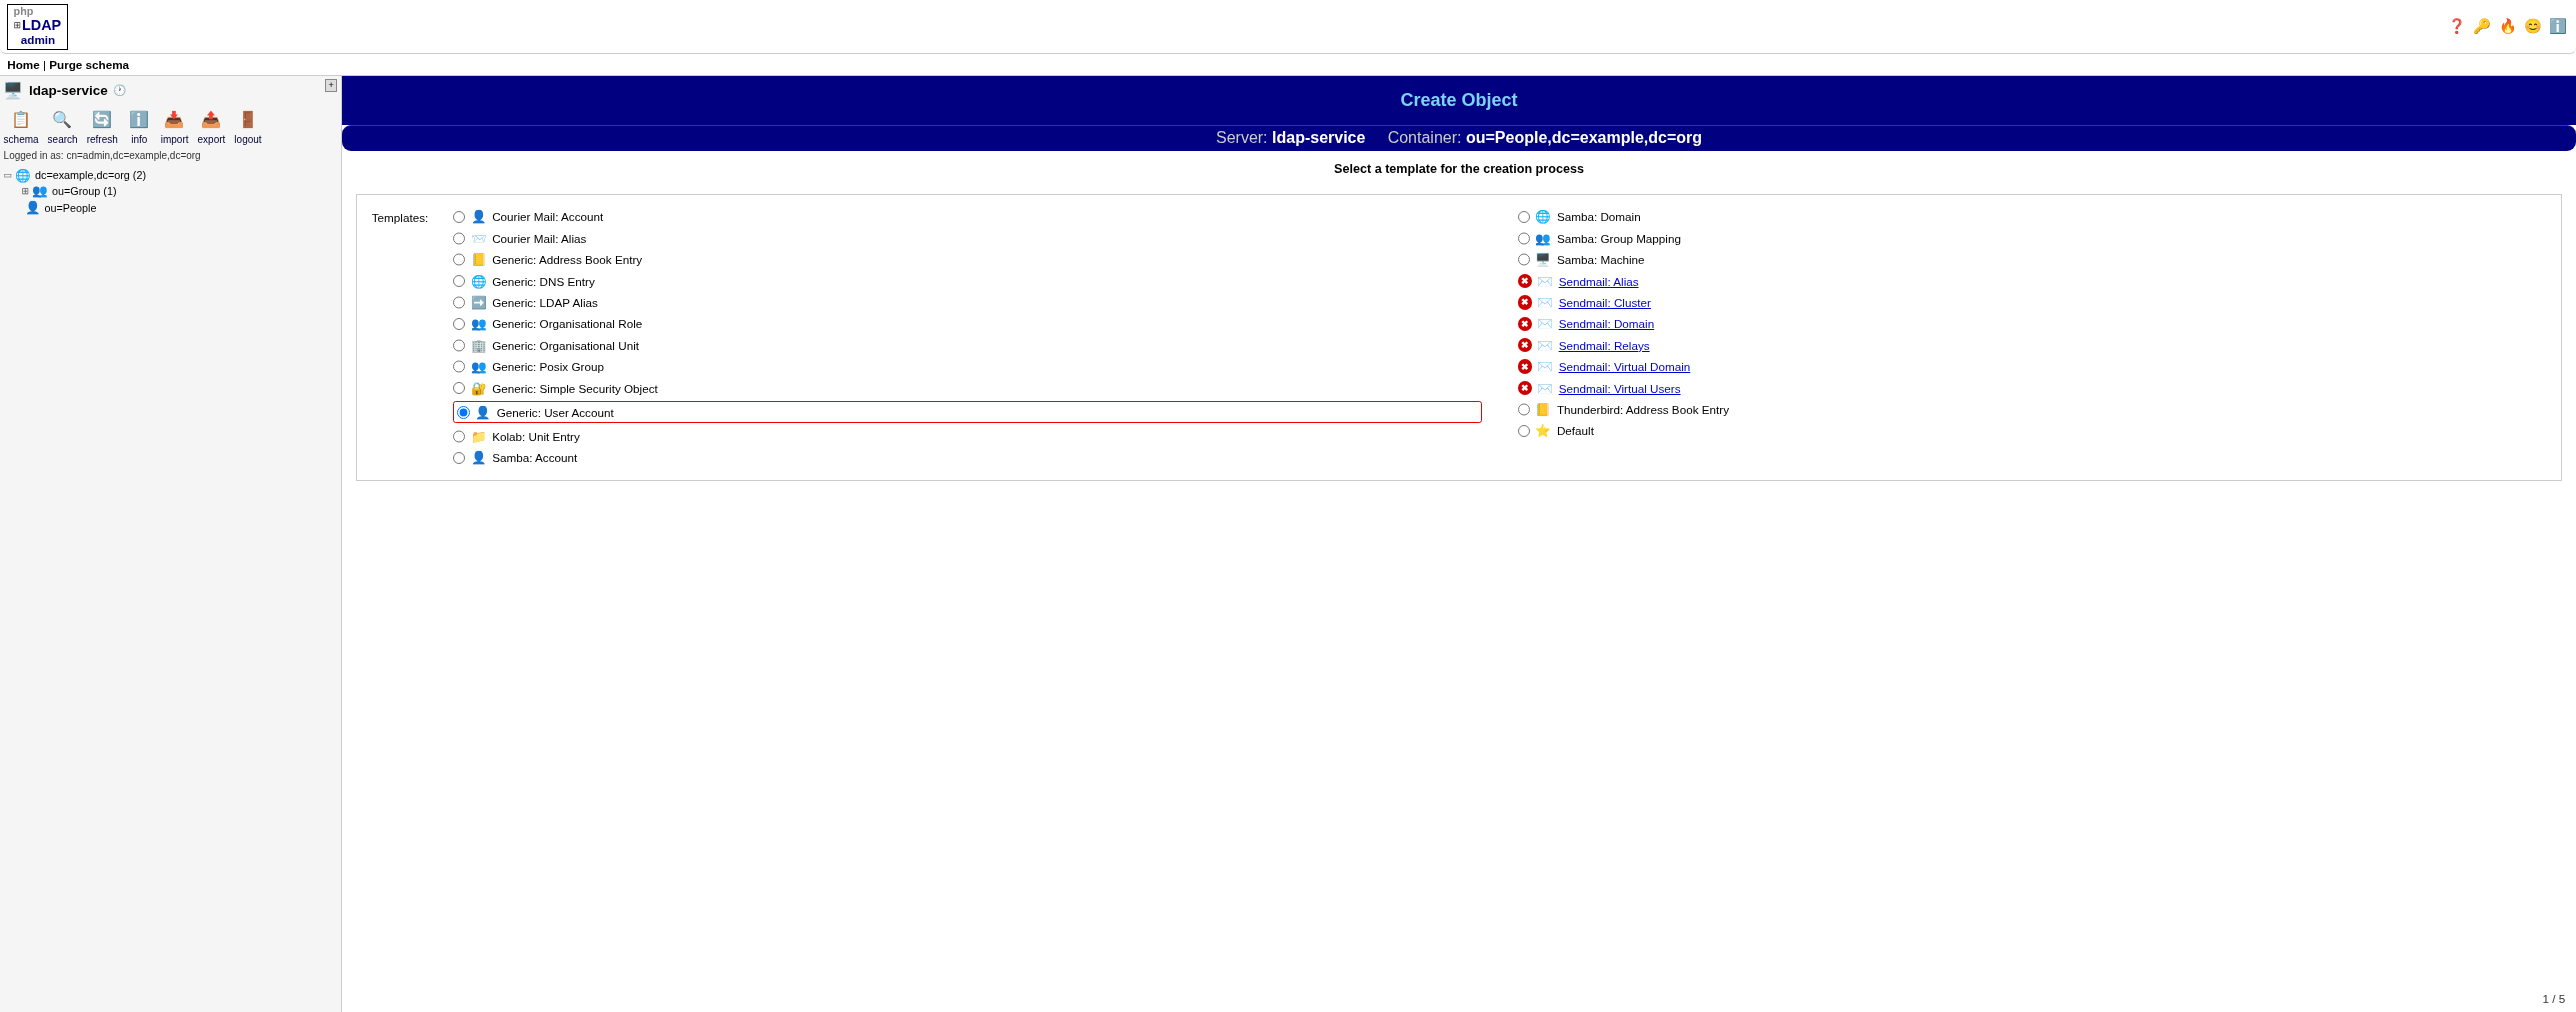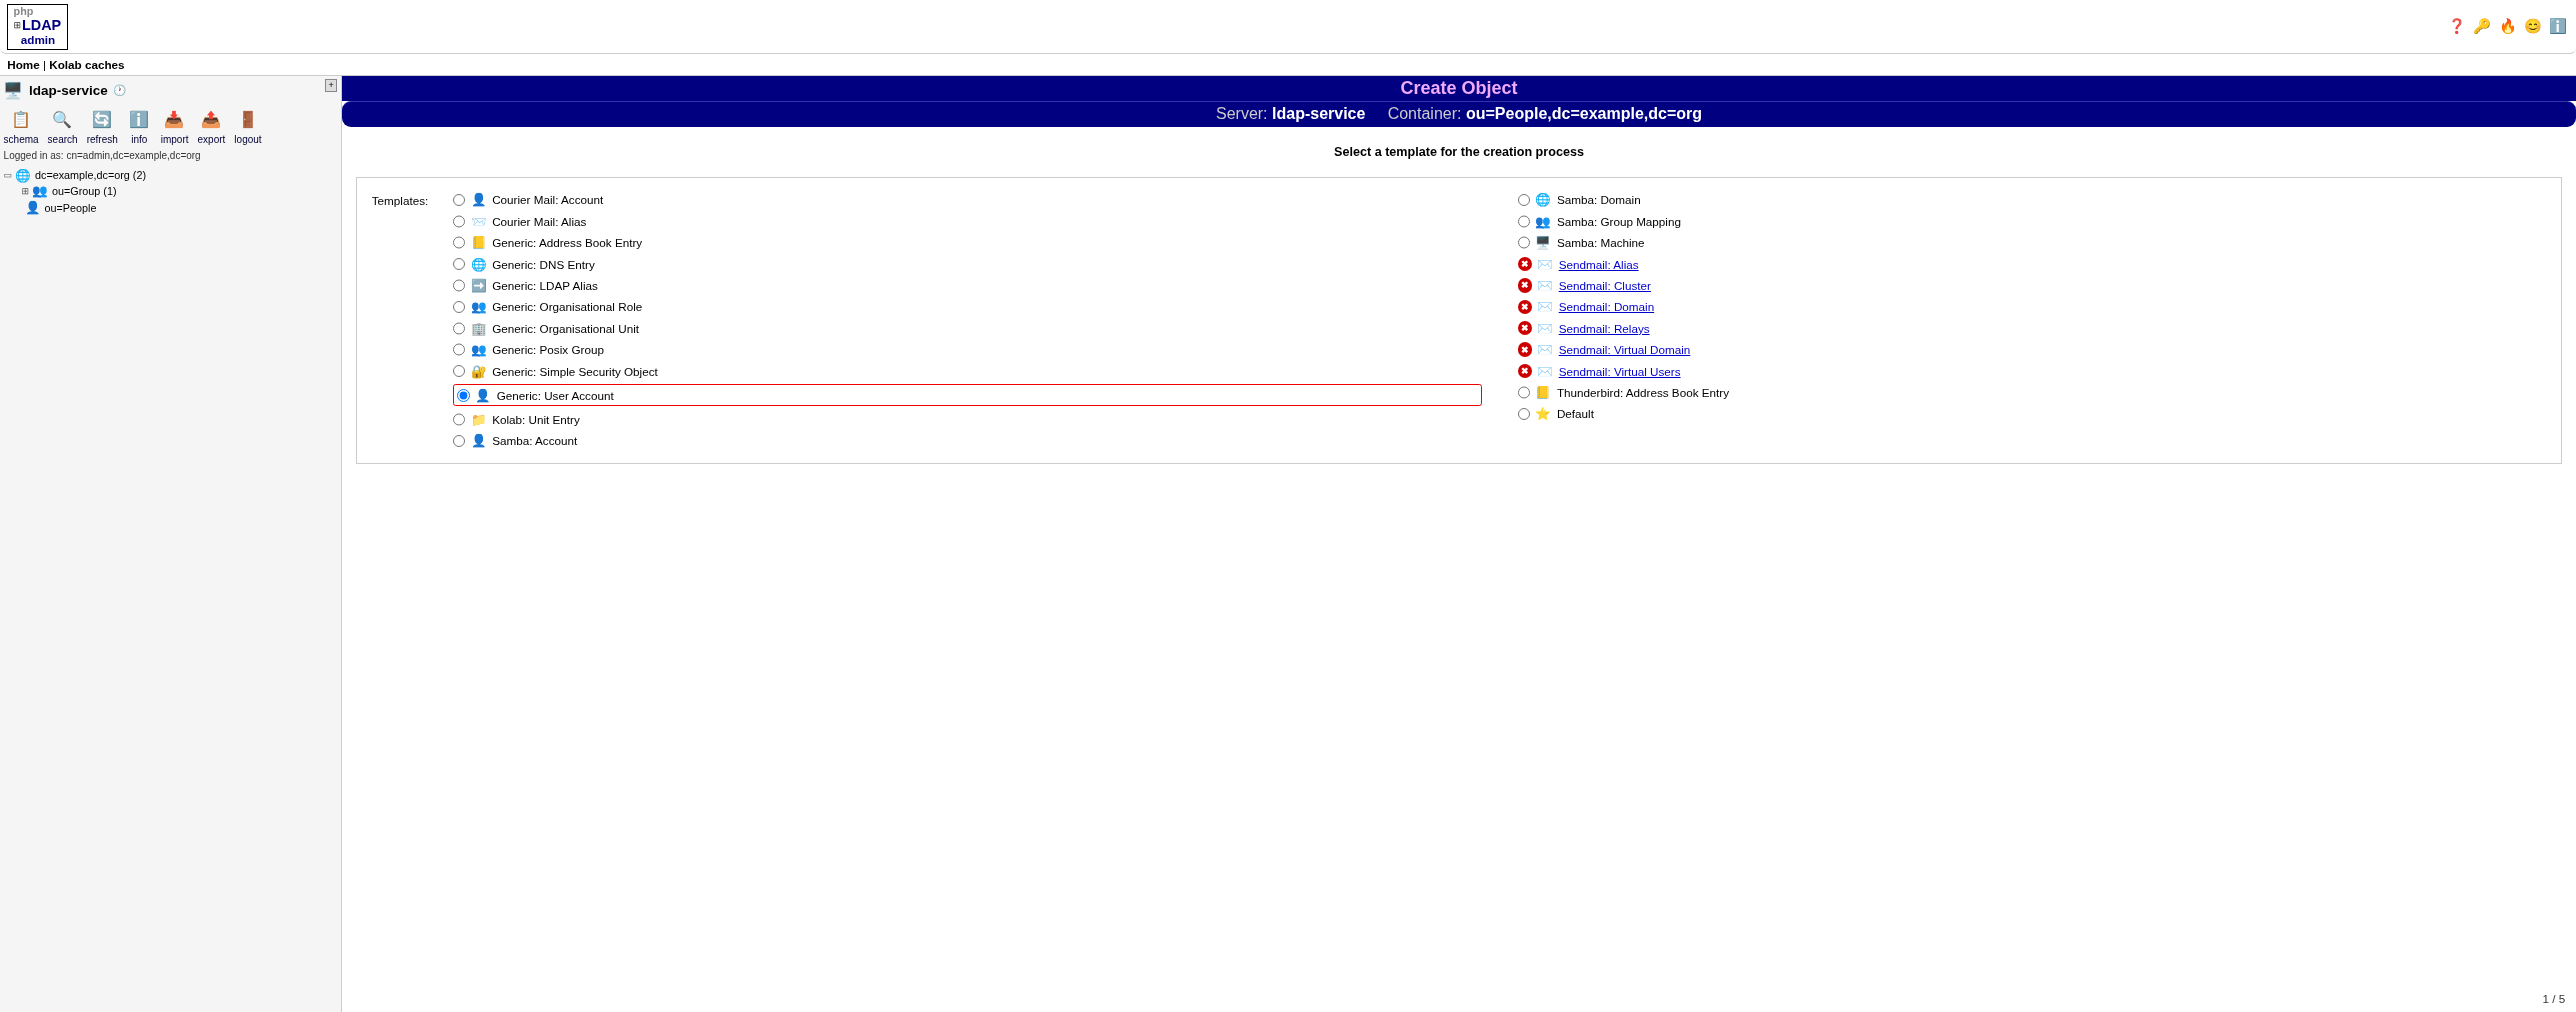--- a/index.html
+++ b/index.html
@@ -138,44 +138,43 @@
     
     #content {
       flex: 1;
       overflow-y: auto;
       background: #fff;
     }
 
     
     #create-header {
       background: #000080;
-      color: #f0abfc;
+      color: #7dd3fc;
       text-align: center;
-      padding: 2px;
+      padding: 14px;
       font-size: 18px;
       font-weight: bold;
     }
     #create-subheader {
       background: #000080;
       color: #ccc;
       text-align: center;
       padding: 3.6px;
       font-size: 16px;
       border-top: 0.9px solid #3333aa;
       border-radius: 9px;
     }
     #create-subheader strong { color: #fff; }
 
     #select-title {
       text-align: center;
       font-weight: bold;
       font-size: 12.6px;
       padding: 10.8px;
       background: #fff;
-      margin-top: 7px;
     }
 
     
     #templates-area {
       margin: 7.2px 14.4px;
       border: 0.9px solid #ccc;
       padding: 14.4px;
       background: #fff;
     }
     #templates-layout {
@@ -305,21 +304,21 @@
     <span class="top-icon" title="Key">🔑</span>
     <span class="top-icon" title="Flame">🔥</span>
     <span class="top-icon" title="Face">😊</span>
     <span class="top-icon" title="Info">ℹ️</span>
   </div>
 </div>
 
 <div id="nav-bar">
   <a href="#">Home</a>
   <span> | </span>
-  <a href="#">Kolab caches</a>
+  <a href="#">Purge schema</a>
 </div>
 
 <div id="main-layout">
 
   <div id="sidebar">
     <div id="sidebar-collapse">+</div>
 
     <div id="server-header">
       <span class="server-icon">🖥️</span>
       <span>ldap-service</span>

